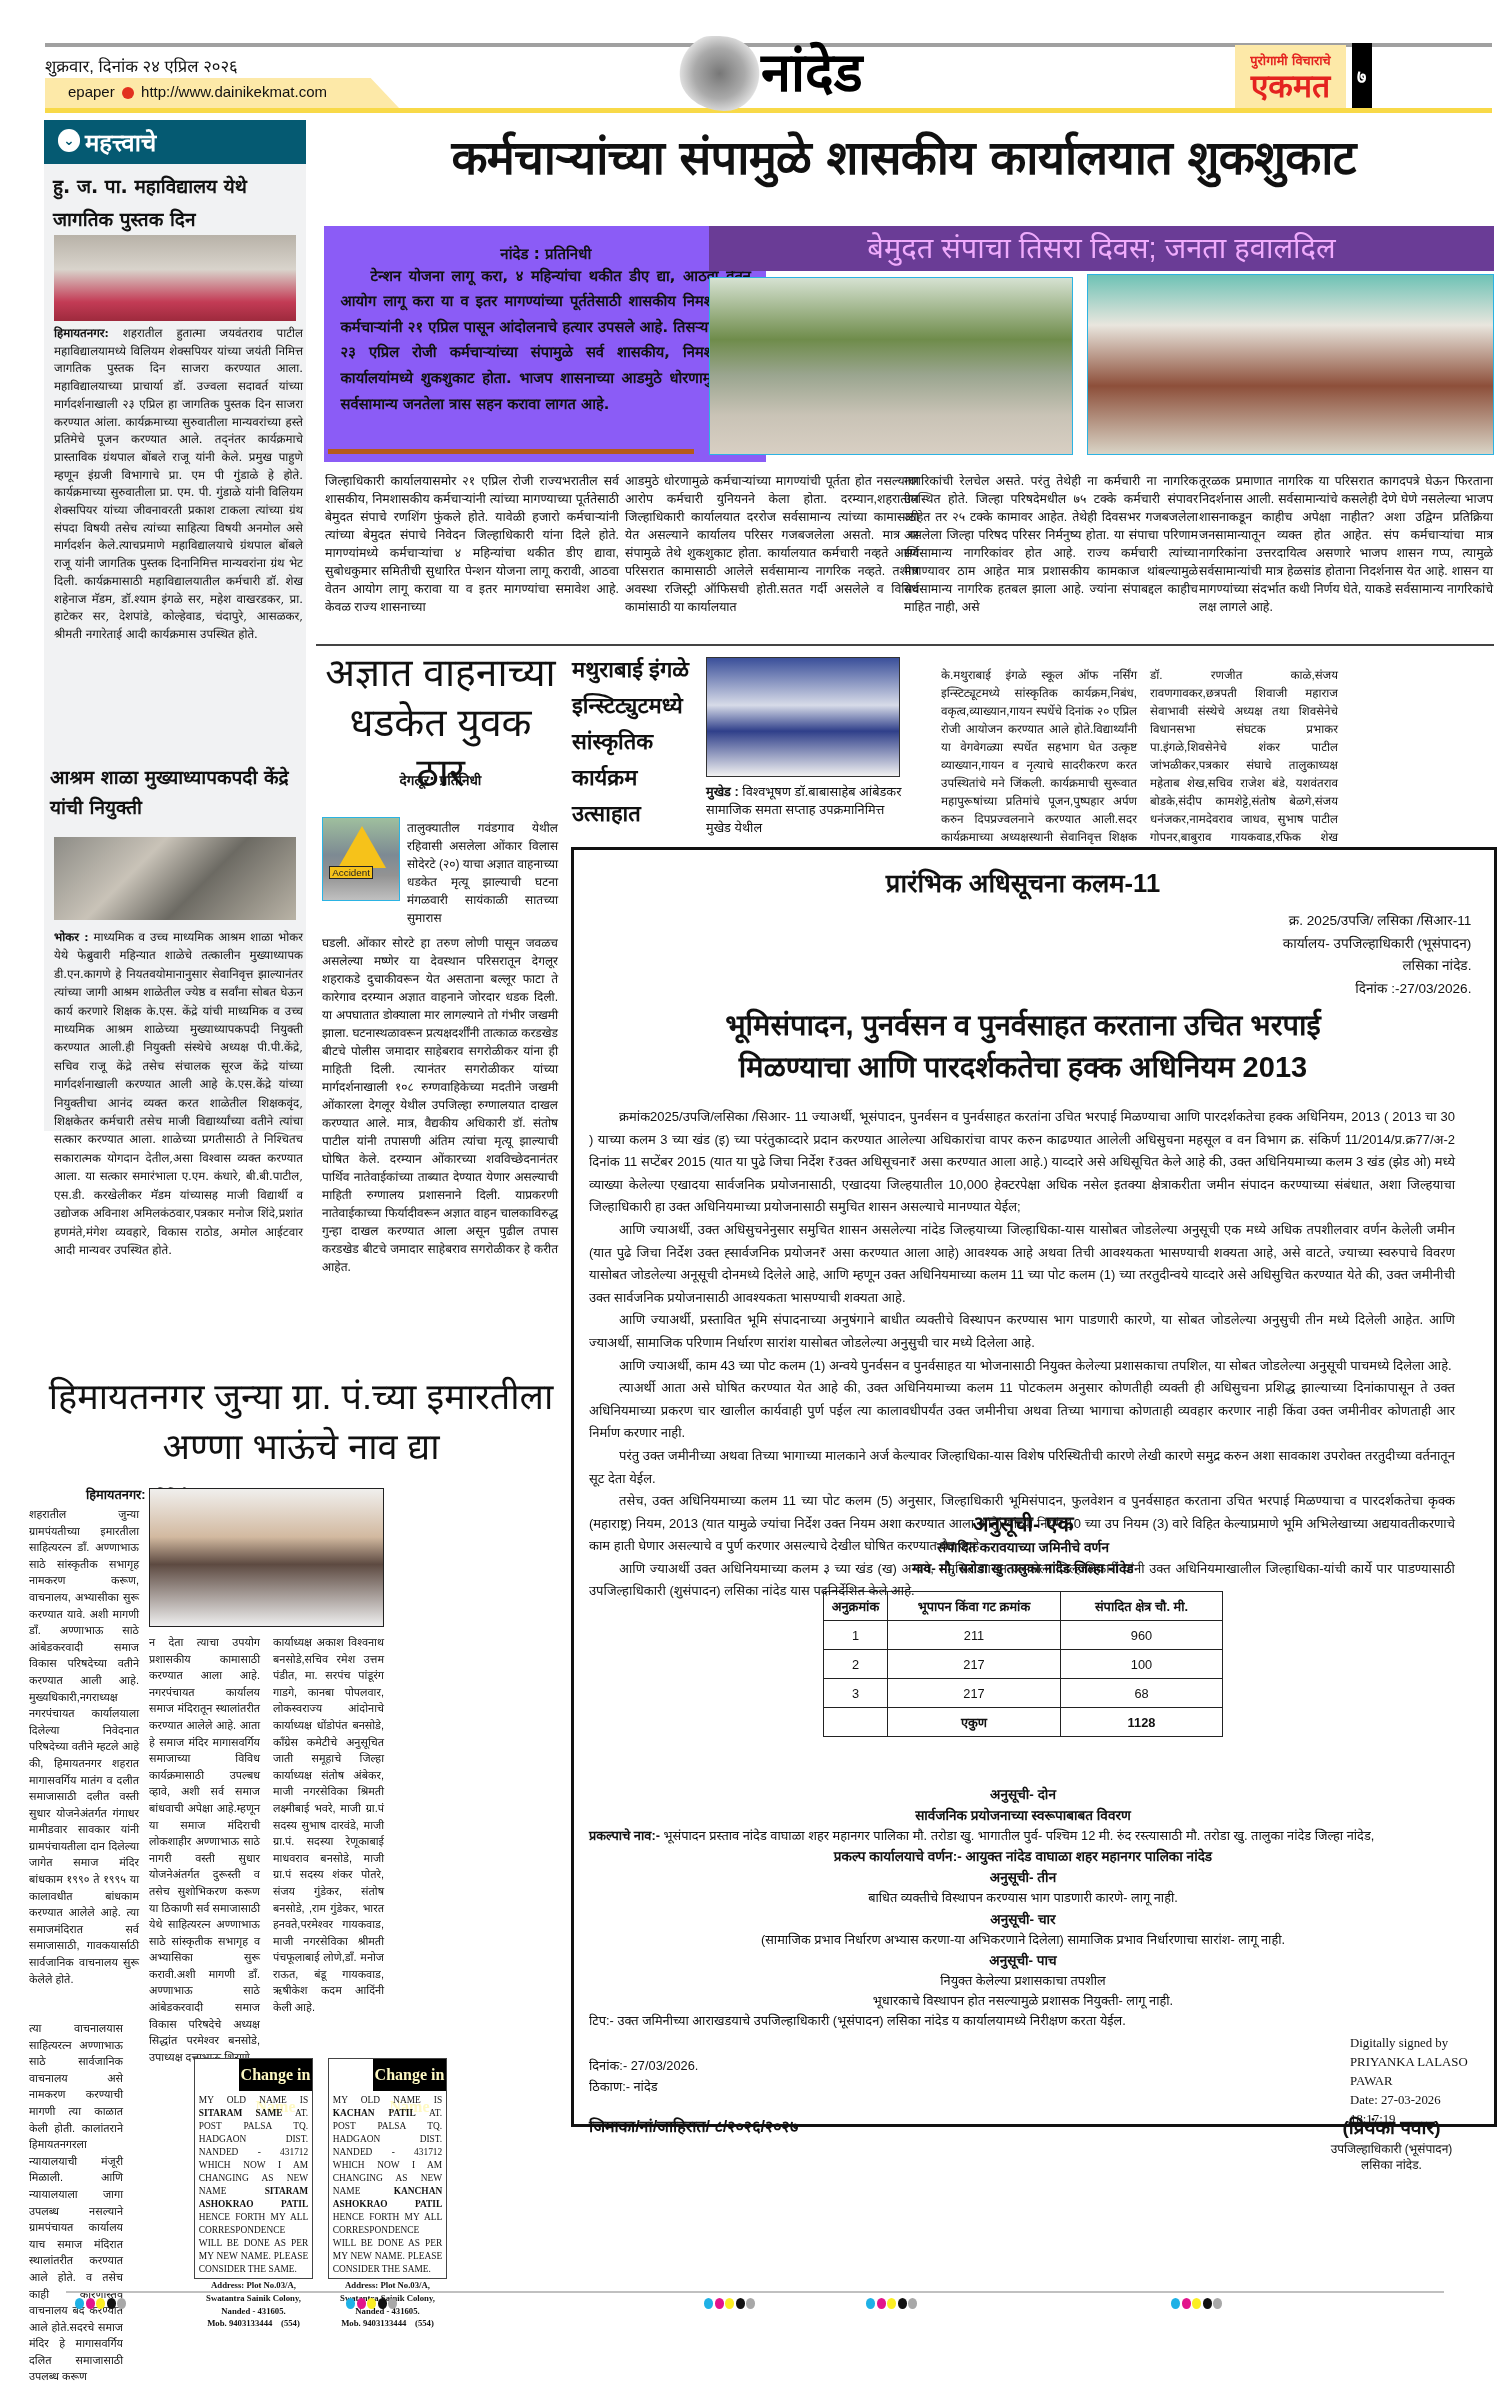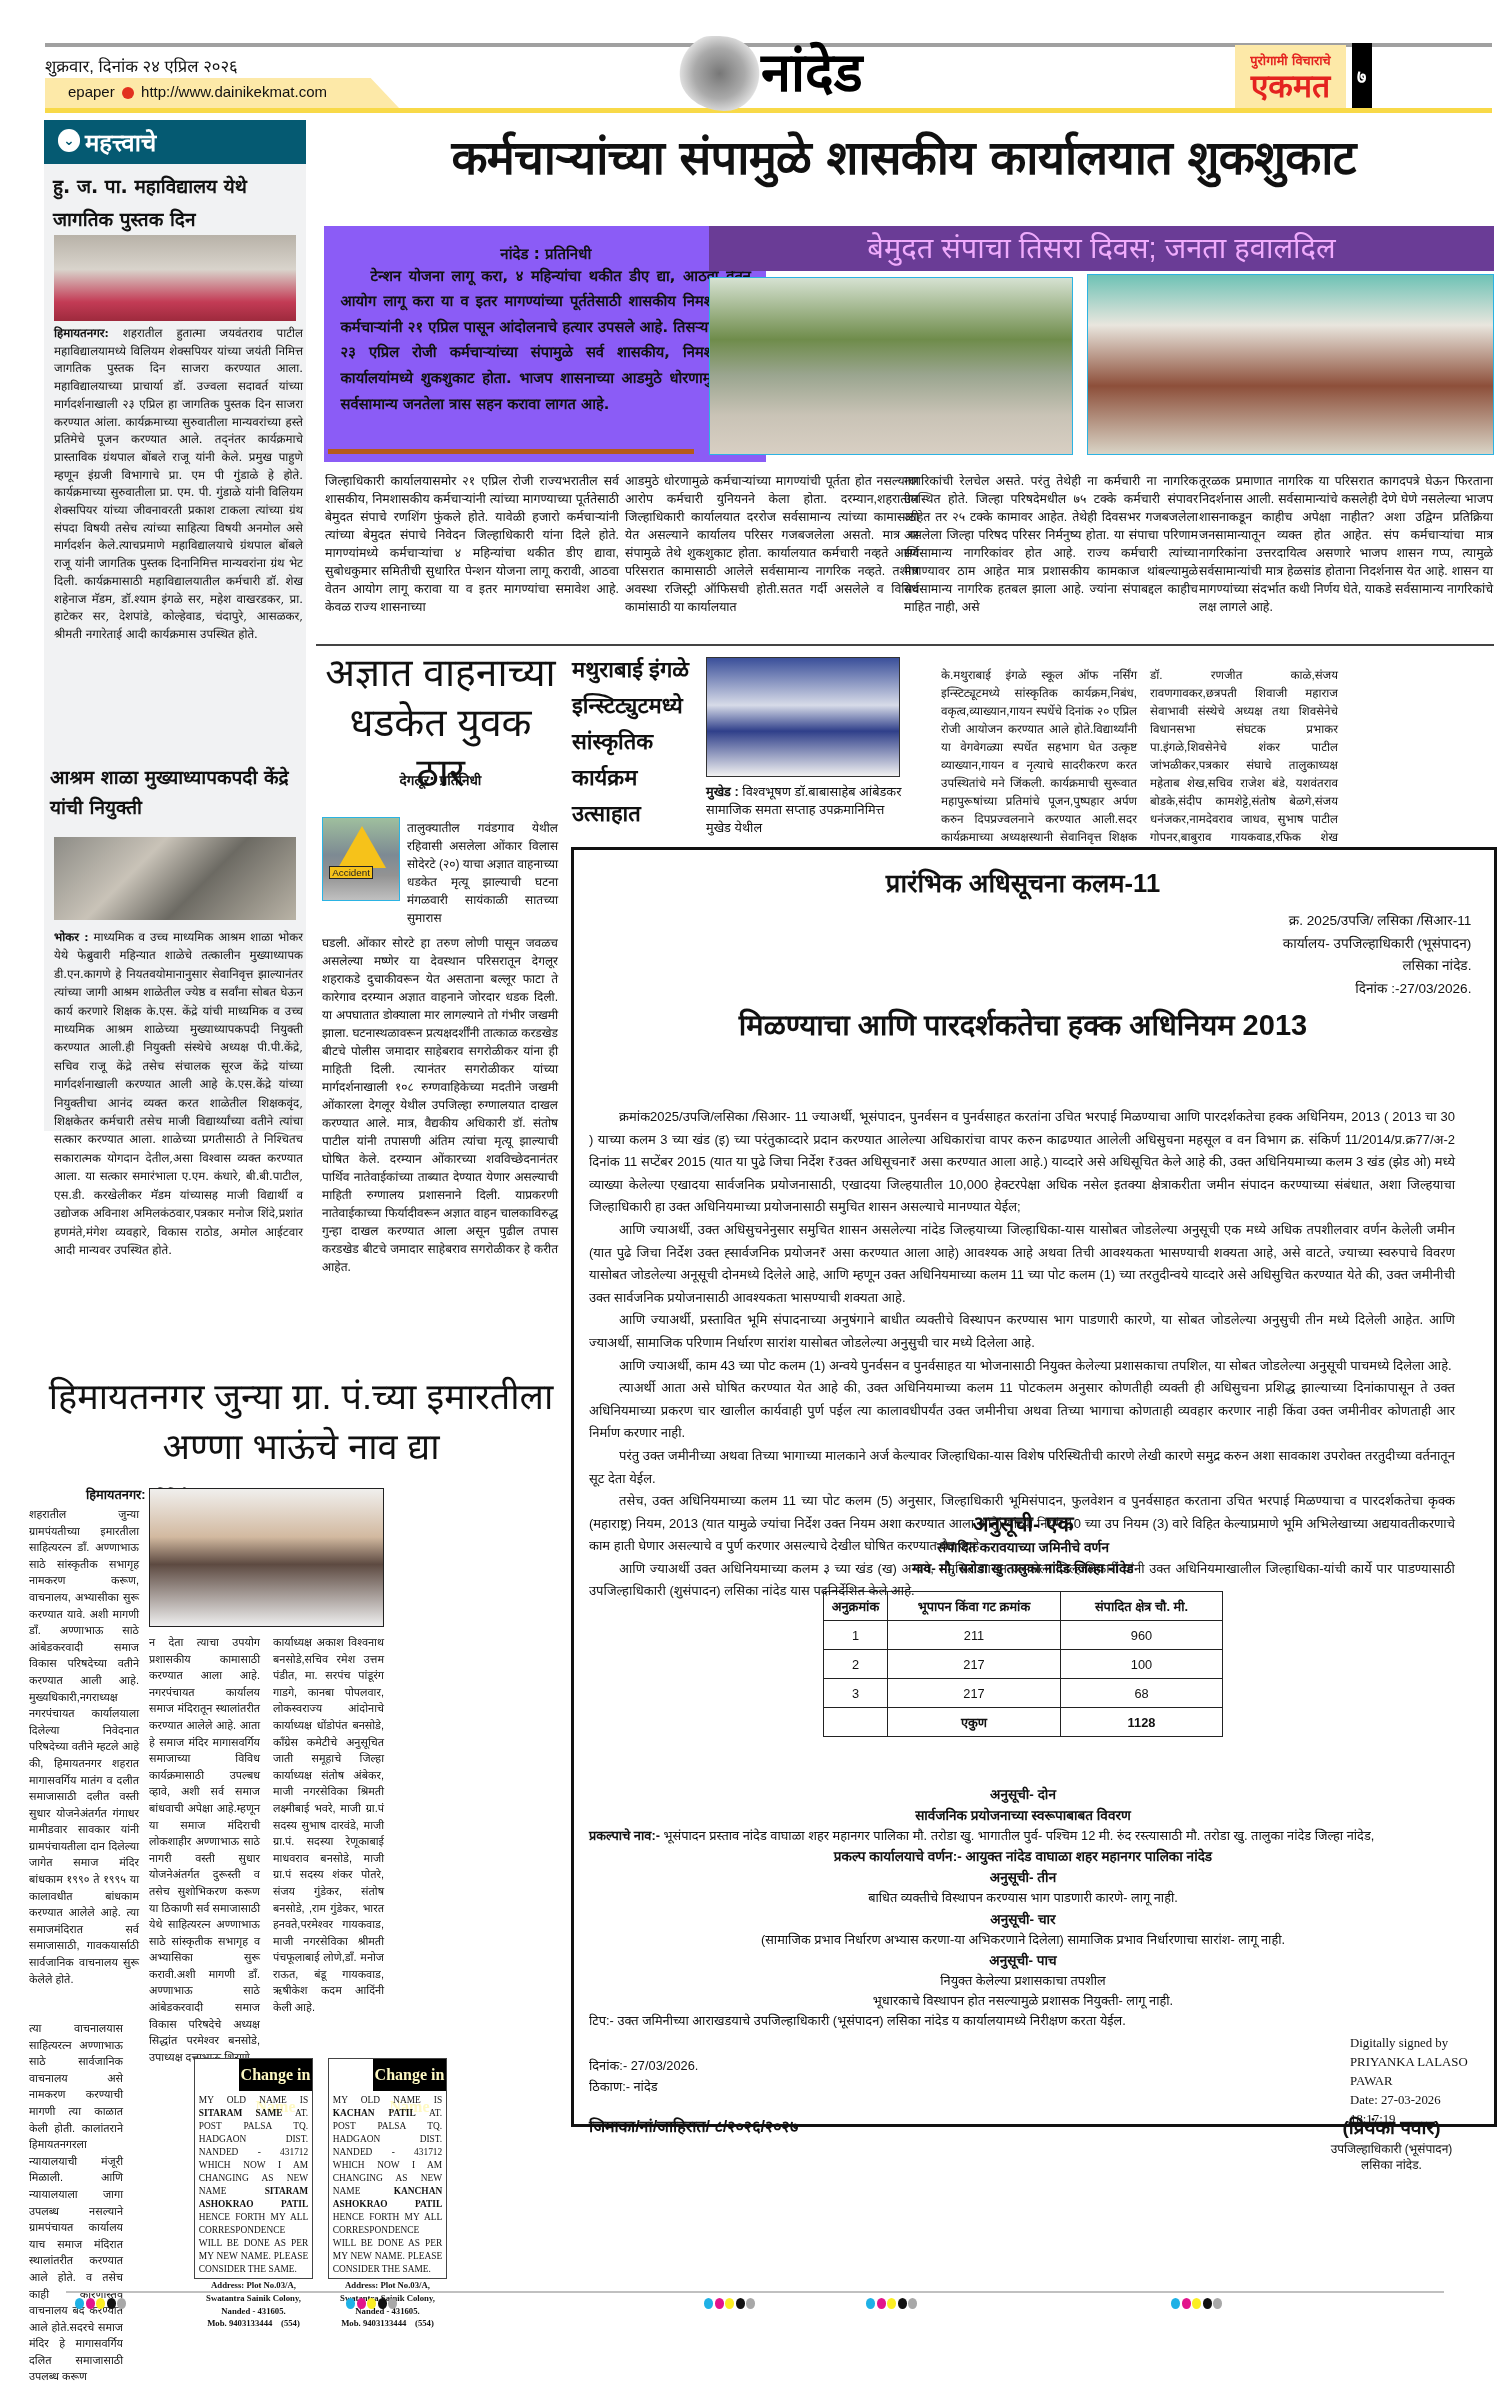--- a/index.html
+++ b/index.html
@@ -200,20 +200,21 @@
   <div class="ad-addr"><span>Mob. 9403133444</span>&nbsp;&nbsp;&nbsp;&nbsp;<span>(554)</span></div>
 </div>
 
 <div class="abs" id="notice">
   <div id="notice-title">प्रारंभिक अधिसूचना कलम-11</div>
   <div class="ref-line" style="top:60px;">क्र. 2025/उपजि/ लसिका /सिआर-11</div>
   <div class="ref-line" style="top:83px;">कार्यालय- उपजिल्हाधिकारी (भूसंपादन)</div>
   <div class="ref-line" style="top:105px;">लसिका नांदेड.</div>
   <div class="ref-line" style="top:128px;">दिनांक :-27/03/2026.</div>
   <div id="act-title">
+    <div>भूमिसंपादन, पुनर्वसन व पुनर्वसाहत करताना उचित भरपाई</div>
     <div>मिळण्याचा आणि पारदर्शकतेचा हक्क अधिनियम 2013</div>
   </div>
   <div id="notice-body">
     <p>क्रमांक2025/उपजि/लसिका /सिआर- 11 ज्याअर्थी, भूसंपादन, पुनर्वसन व पुनर्वसाहत करतांना उचित भरपाई मिळण्याचा आणि पारदर्शकतेचा हक्क अधिनियम, 2013 ( 2013 चा 30 ) याच्या कलम 3 च्या खंड (इ) च्या परंतुकाव्दारे प्रदान करण्यात आलेल्या अधिकारांचा वापर करुन काढण्यात आलेली अधिसुचना महसूल व वन विभाग क्र. संकिर्ण 11/2014/प्र.क्र77/अ-2 दिनांक 11 सप्टेंबर 2015 (यात या पुढे जिचा निर्देश ₹उक्त अधिसूचना₹ असा करण्यात आला आहे.) याव्दारे असे अधिसूचित केले आहे की, उक्त अधिनियमाच्या कलम 3 खंड (झेड ओ) मध्ये व्याख्या केलेल्या एखादया सार्वजनिक प्रयोजनासाठी, एखादया जिल्हयातील 10,000 हेक्टरपेक्षा अधिक नसेल इतक्या क्षेत्राकरीता जमीन संपादन करण्याच्या संबंधात, अशा जिल्हयाचा जिल्हाधिकारी हा उक्त अधिनियमाच्या प्रयोजनासाठी समुचित शासन असल्याचे मानण्यात येईल;</p>
     <p>आणि ज्याअर्थी, उक्त अधिसुचनेनुसार समुचित शासन असलेल्या नांदेड जिल्हयाच्या जिल्हाधिका-यास यासोबत जोडलेल्या अनुसूची एक मध्ये अधिक तपशीलवार वर्णन केलेली जमीन (यात पुढे जिचा निर्देश उक्त ह्सार्वजनिक प्रयोजन₹ असा करण्यात आला आहे) आवश्यक आहे अथवा तिची आवश्यकता भासण्याची शक्यता आहे, असे वाटते, ज्याच्या स्वरुपाचे विवरण यासोबत जोडलेल्या अनूसूची दोनमध्ये दिलेले आहे, आणि म्हणून उक्त अधिनियमाच्या कलम 11 च्या पोट कलम (1) च्या तरतुदीन्वये याव्दारे असे अधिसुचित करण्यात येते की, उक्त जमीनीची उक्त सार्वजनिक प्रयोजनासाठी आवश्यकता भासण्याची शक्यता आहे.</p>
     <p>आणि ज्याअर्थी, प्रस्तावित भूमि संपादनाच्या अनुषंगाने बाधीत व्यक्तीचे विस्थापन करण्यास भाग पाडणारी कारणे, या सोबत जोडलेल्या अनुसुची तीन मध्ये दिलेली आहेत. आणि ज्याअर्थी, सामाजिक परिणाम निर्धारण सारांश यासोबत जोडलेल्या अनुसुची चार मध्ये दिलेला आहे.</p>
     <p>आणि ज्याअर्थी, काम 43 च्या पोट कलम (1) अन्वये पुनर्वसन व पुनर्वसाहत या भोजनासाठी नियुक्त केलेल्या प्रशासकाचा तपशिल, या सोबत जोडलेल्या अनुसूची पाचमध्ये दिलेला आहे.</p>
     <p>त्याअर्थी आता असे घोषित करण्यात येत आहे की, उक्त अधिनियमाच्या कलम 11 पोटकलम अनुसार कोणतीही व्यक्ती ही अधिसुचना प्रशिद्ध झाल्याच्या दिनांकापासून ते उक्त अधिनियमाच्या प्रकरण चार खालील कार्यवाही पुर्ण पईल त्या कालावधीपर्यंत उक्त जमीनीचा अथवा तिच्या भागाचा कोणताही व्यवहार करणार नाही किंवा उक्त जमीनीवर कोणताही आर निर्माण करणार नाही.</p>
     <p>परंतु उक्त जमीनीच्या अथवा तिच्या भागाच्या मालकाने अर्ज केल्यावर जिल्हाधिका-यास विशेष परिस्थितीची कारणे लेखी कारणे समुद्र करुन अशा सावकाश उपरोक्त तरतुदीच्या वर्तनातून सूट देता येईल.</p>
     <p>तसेच, उक्त अधिनियमाच्या कलम 11 च्या पोट कलम (5) अनुसार, जिल्हाधिकारी भूमिसंपादन, फुलवेशन व पुनर्वसाहत करताना उचित भरपाई मिळण्याचा व पारदर्शकतेचा कृक्क (महाराष्ट्र) नियम, 2013 (यात यामुळे ज्यांचा निर्देश उक्त नियम अशा करण्यात आला आहे) यांच्या नियम 10 च्या उप नियम (3) वारे विहित केल्याप्रमाणे भूमि अभिलेखाच्या अद्ययावतीकरणाचे काम हाती घेणार असल्याचे व पुर्ण करणार असल्याचे देखील घोषित करण्यात येत आहे.</p>

